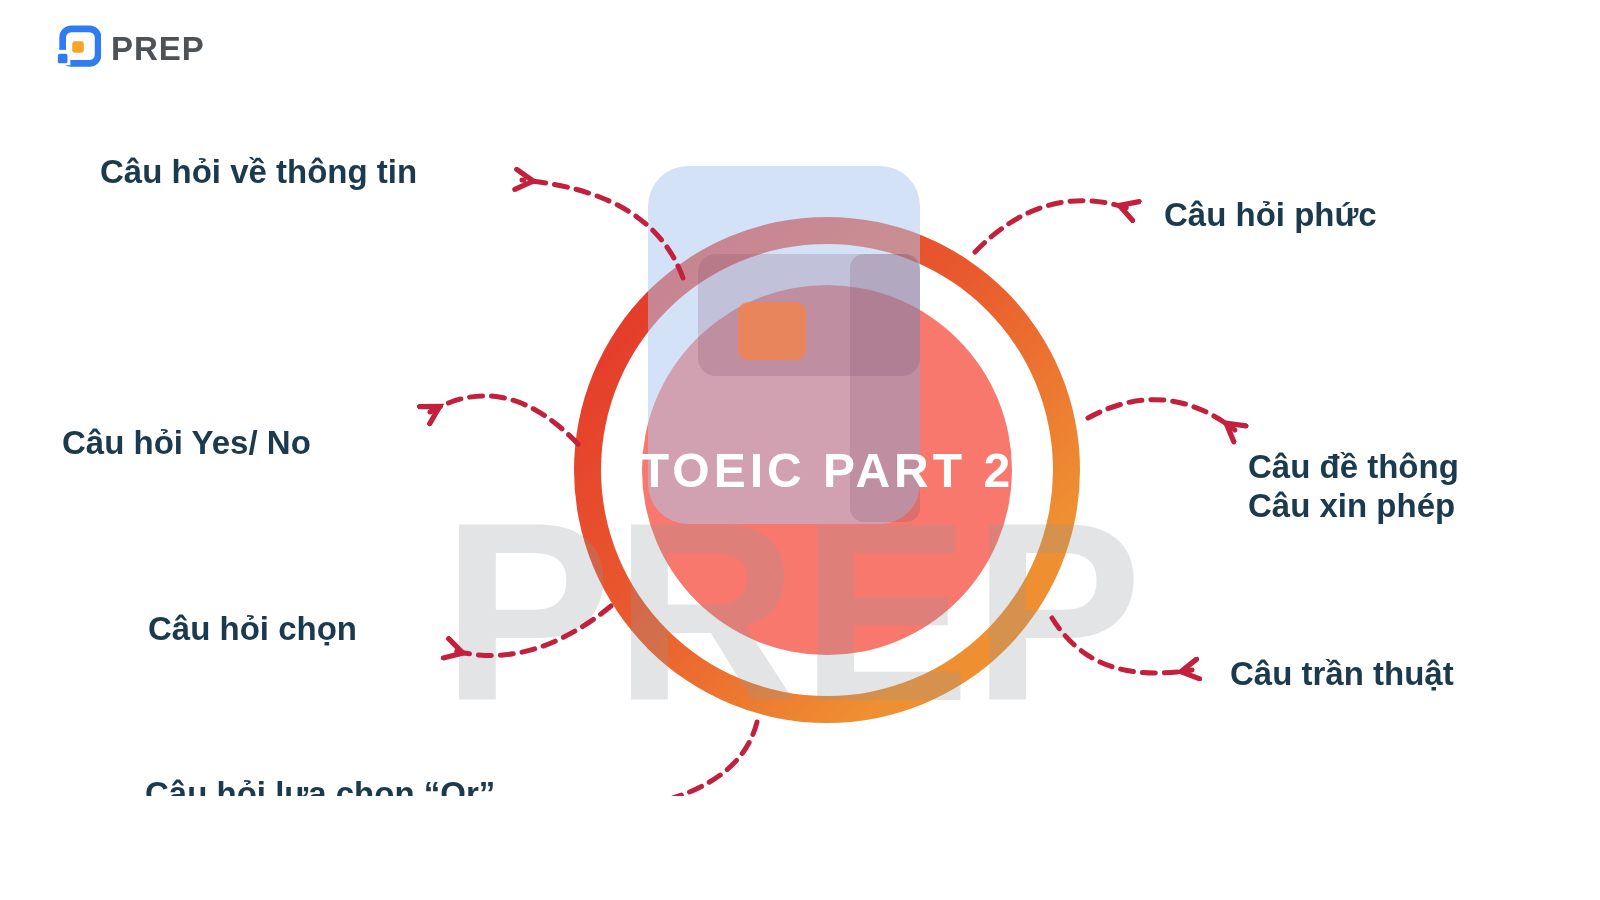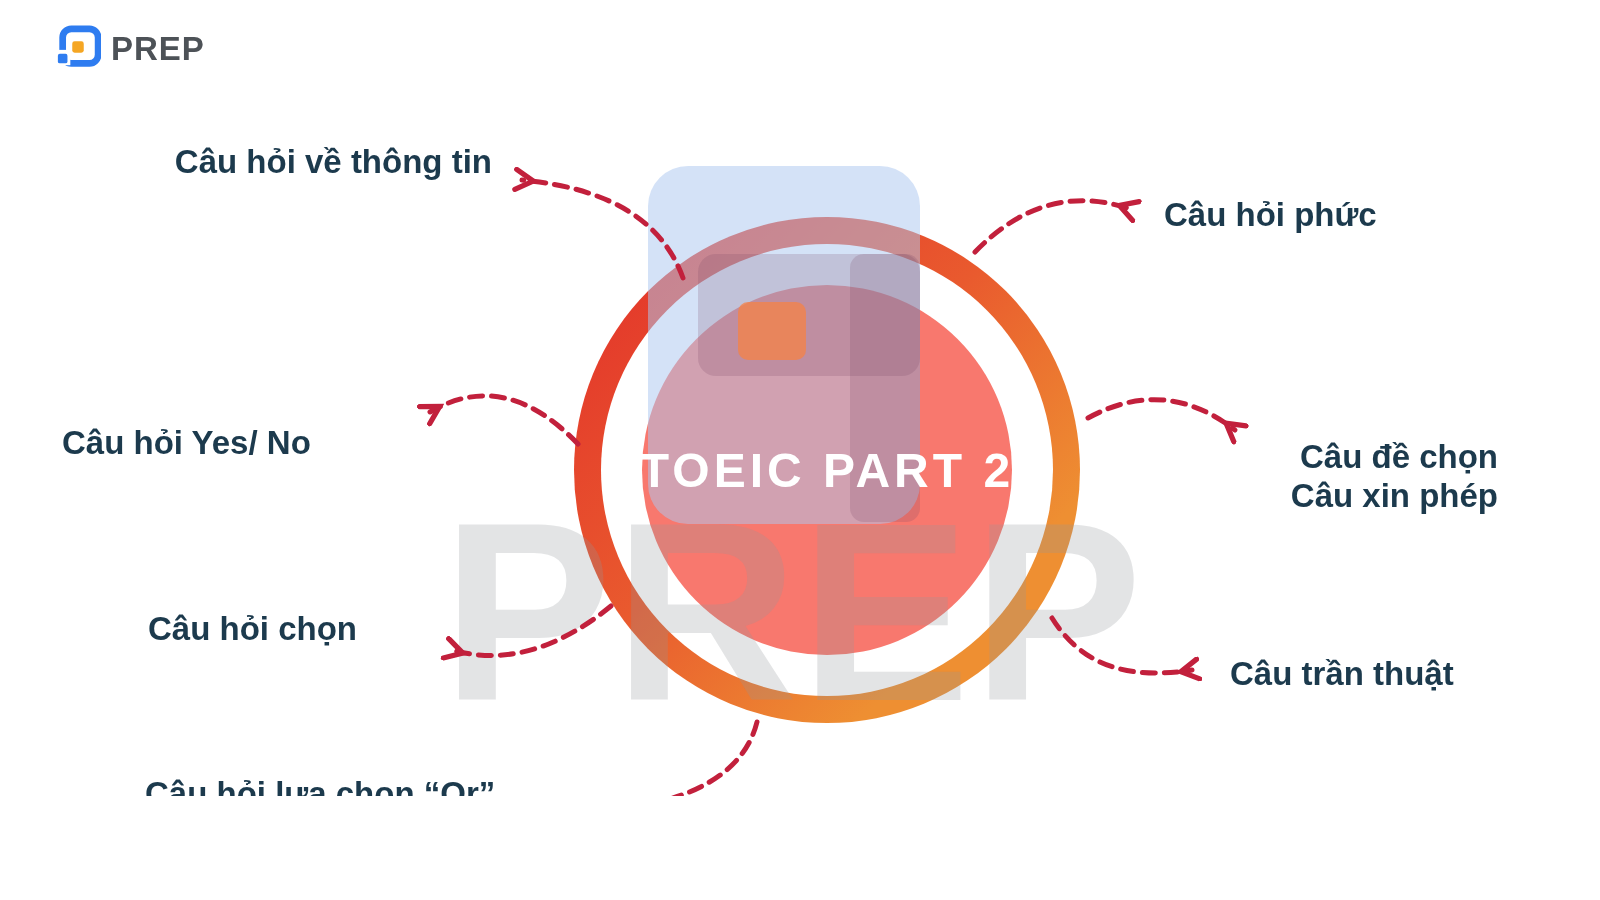--- a/index.html
+++ b/index.html
@@ -32,21 +32,21 @@
     color:#ffffff;font-size:48px;font-weight:700;letter-spacing:4px;
   }
   
   .arrows{position:absolute;left:0;top:0;z-index:6;}
   .arrow-path{fill:none;stroke:#c2203c;stroke-width:5;stroke-dasharray:13 9;stroke-linecap:round;}
   
   .label{
     position:absolute;z-index:7;color:#1c3a4d;font-weight:700;font-size:33px;
     line-height:1.18;white-space:nowrap;
   }
-  .label.centered{text-align:right;white-space:normal;}
+  .label.centered{text-align:left;white-space:normal;margin-top:10px;}
 </style>
 </head>
 <body>
 
 <div class="stage">
 
   <div class="brand">
     <span>
       <svg width="46" height="46" viewBox="0 0 48 48">
         <rect x="8" y="5" width="37" height="36" rx="9" fill="none" stroke="#2e7cf0" stroke-width="7"></rect>
@@ -92,21 +92,21 @@
     <path class="arrow-path" marker-end="url(#ah)" d="M 757 722 Q 738 798 602 812"></path>
   </svg>
 
   <div class="label centered" style="left:100px;top:143px;width:392px;">
     <div>Câu hỏi về thông tin</div>
   </div>
 
   <div class="label" style="left:1164px;top:196px;">Câu hỏi phức</div>
 
   <div class="label centered" style="left:1248px;top:438px;width:250px;">
-    <div>Câu đề chọn</div>
+    <div>Câu đề thông</div>
     <div>Câu xin phép</div>
   </div>
 
   <div class="label" style="left:1230px;top:655px;">Câu trần thuật</div>
 
   <div class="label" style="left:62px;top:402px;margin-top:22px;">Câu hỏi Yes/ No</div>
 
   <div class="label" style="left:148px;top:610px;">Câu hỏi chọn</div>
 
   <div class="label" style="left:145px;top:775px;text-align:center;">Câu hỏi lựa chọn “Or”</div>

